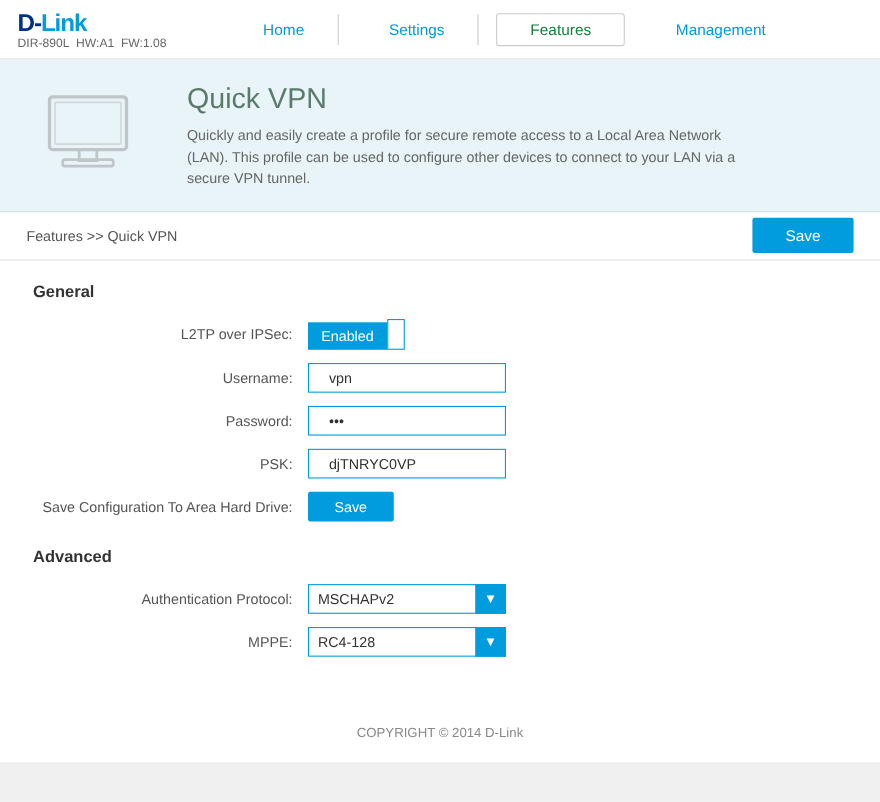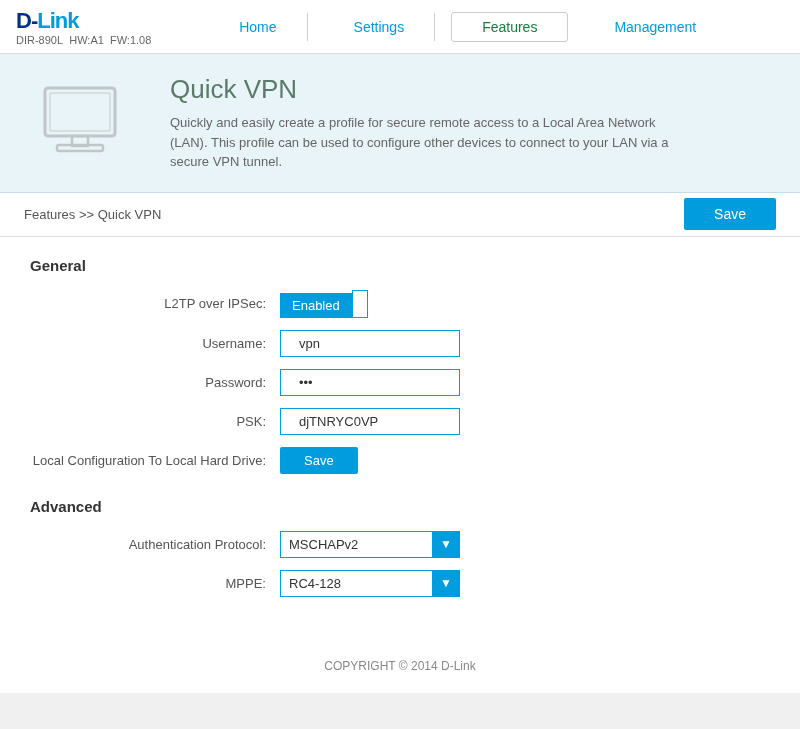--- a/index.html
+++ b/index.html
@@ -314,21 +314,21 @@
     <div class="form-label">Password:</div>
     <input class="form-input" type="password" value="vpn" style="">
   </div>
 
   <div class="form-row">
     <div class="form-label">PSK:</div>
     <input class="form-input" type="text" value="djTNRYC0VP" style="">
   </div>
 
   <div class="form-row">
-    <div class="form-label">Local Configuration To Local Hard Drive:</div>
+    <div class="form-label">Save Configuration To Area Hard Drive:</div>
     <button class="save-config-btn">Save</button>
   </div>
 
 
   <div class="advanced-section">
     <div class="section-title">Advanced</div>
 
     <div class="form-row">
       <div class="form-label">Authentication Protocol:</div>
       <div class="select-wrapper">

